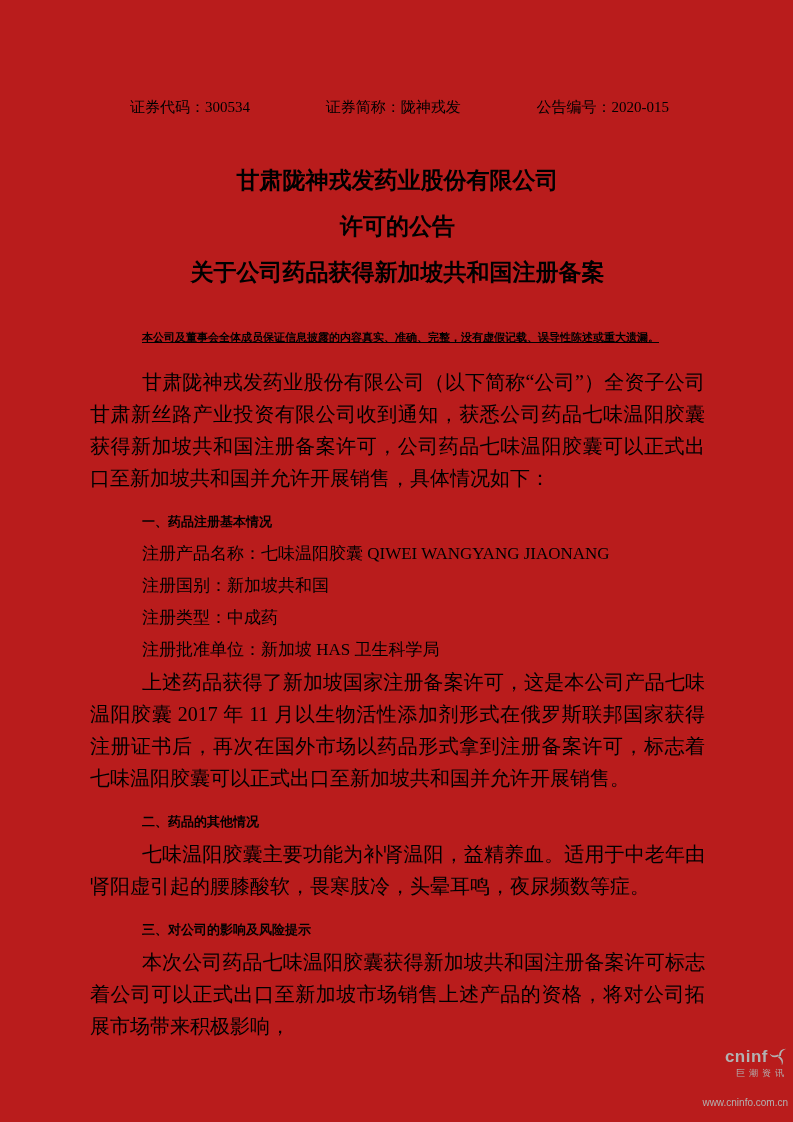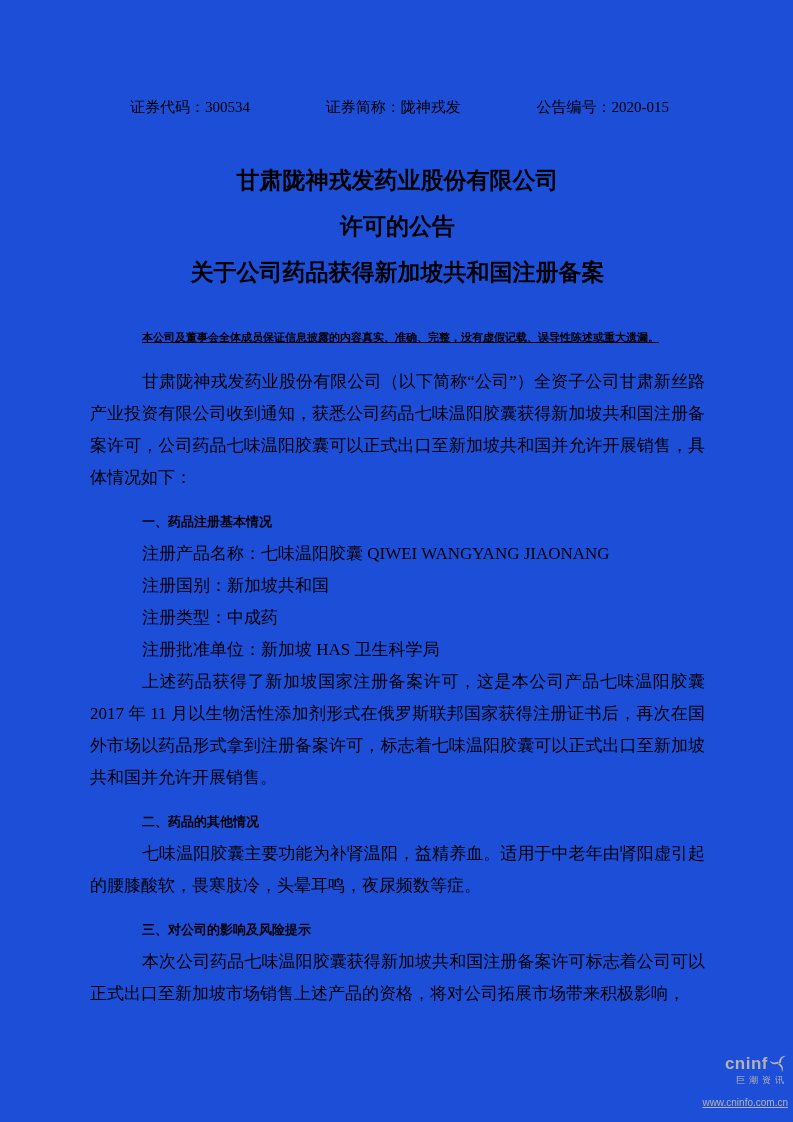--- a/index.html
+++ b/index.html
@@ -4,21 +4,21 @@
 <style>
   html, body {
     margin: 0;
     padding: 0;
     background: #ffffff;
   }
   .page {
     position: relative;
     width: 793px;
     height: 1122px;
-    background: #1d4ed8;
+    background: #b91c1c;
     overflow: hidden;
     font-family: "Liberation Serif", "DejaVu Serif", serif;
     color: #000000;
   }
   .content {
     padding: 96px 88px 0 90px;
   }
   .doc-header {
     display: flex;
     justify-content: space-between;
@@ -38,21 +38,21 @@
     margin: 24px 0 0 0;
     font-weight: bold;
     font-size: 11px;
     line-height: 34px;
     text-indent: 52px;
     text-align: justify;
     text-decoration: underline;
   }
   .para {
     margin: 8px 0 0 0;
-    font-size: 17px;
+    font-size: 20px;
     line-height: 32px;
     text-indent: 52px;
     text-align: justify;
   }
   .intro {
     margin-top: 12px;
   }
   .sec-heading {
     margin: 12px 0 0 0;
     font-weight: bold;
@@ -88,22 +88,21 @@
     font-weight: bold;
     letter-spacing: 0.5px;
   }
   .wm-cn {
     font-size: 9px;
     letter-spacing: 4px;
     margin-top: 1px;
   }
   .wm-url {
     font-size: 10px;
-    margin-top: 11px;
-    text-decoration: underline;
+    margin-top: 18px;
   }
 </style>
 </head>
 <body>
 
 <div class="page">
   <div class="content">
 
     <div class="doc-header">
       <span>证券代码：300534</span>

